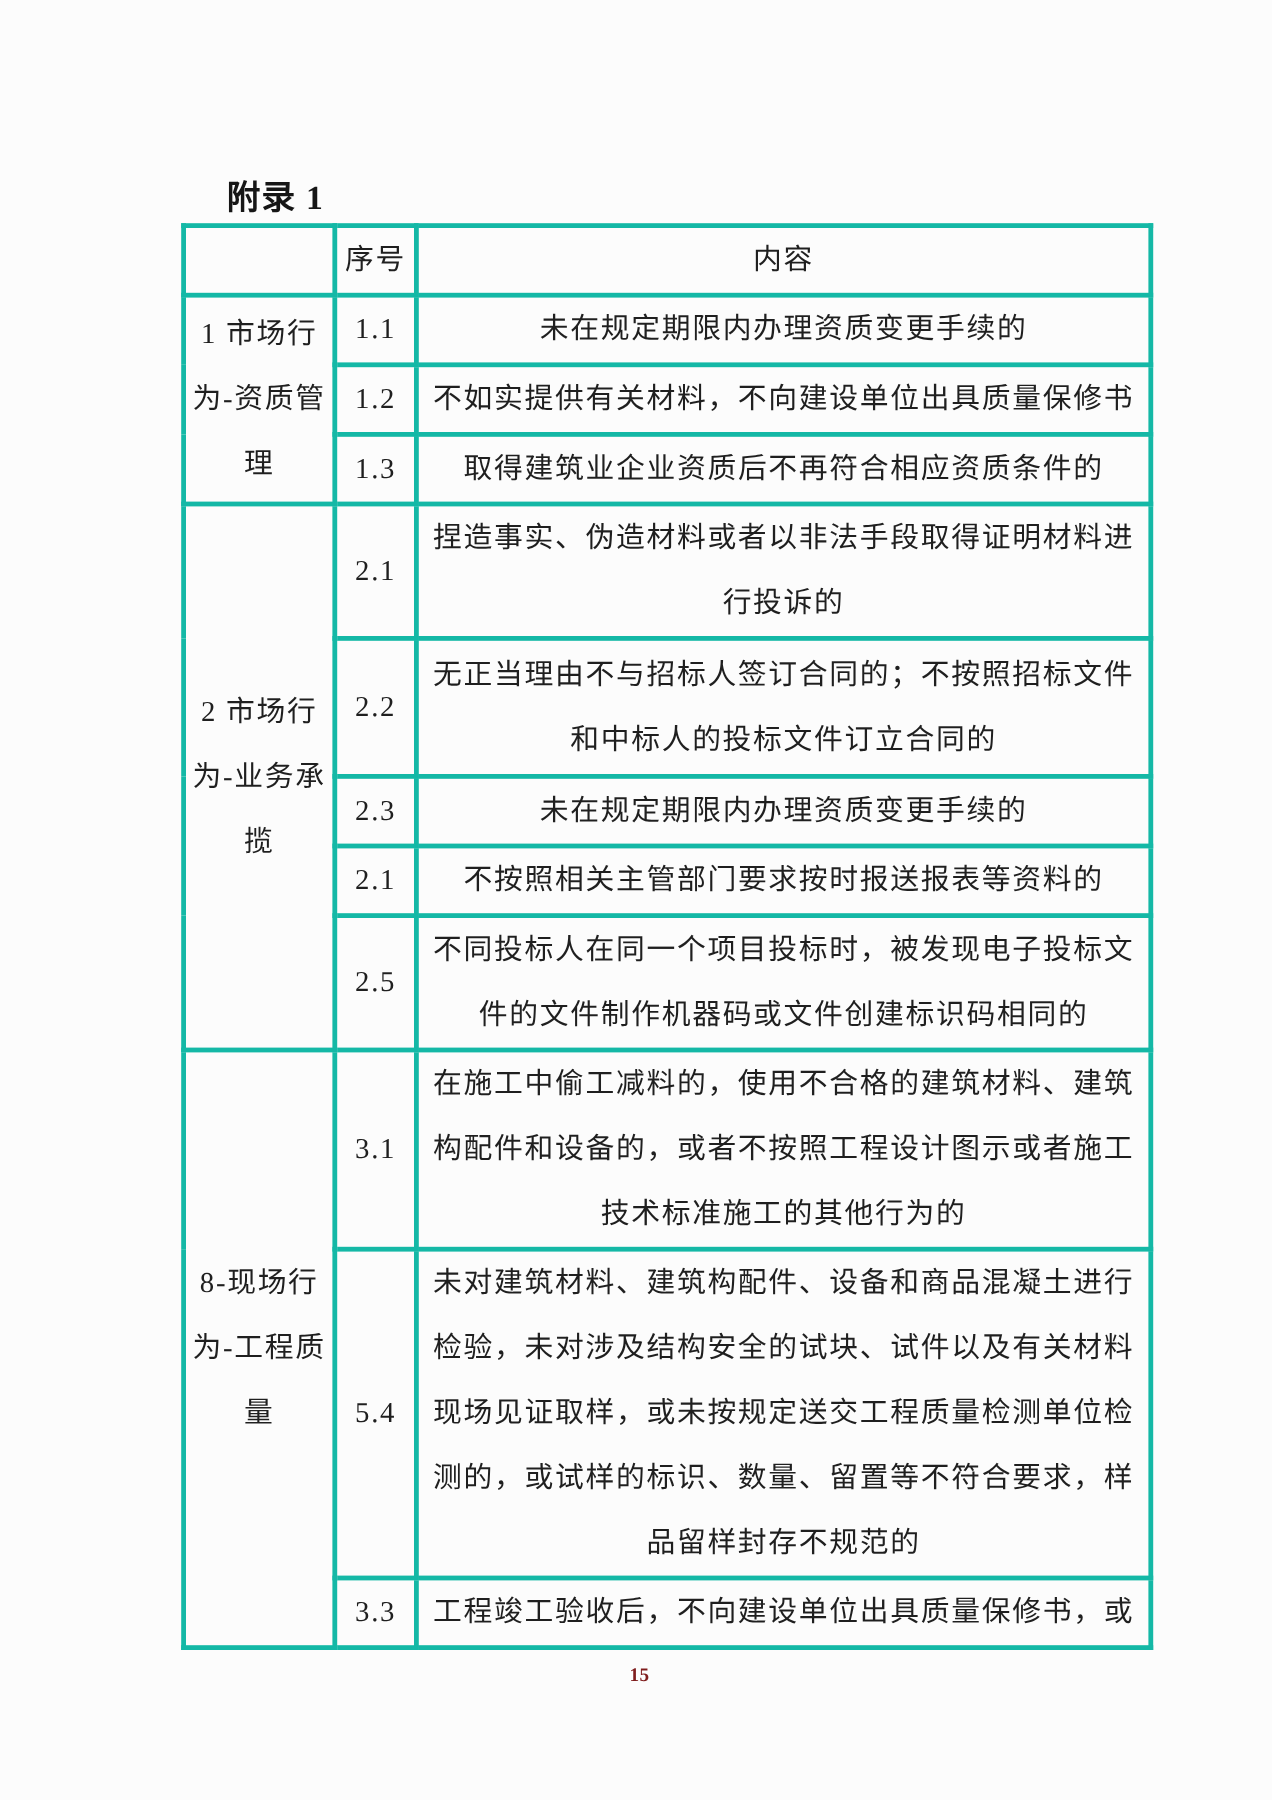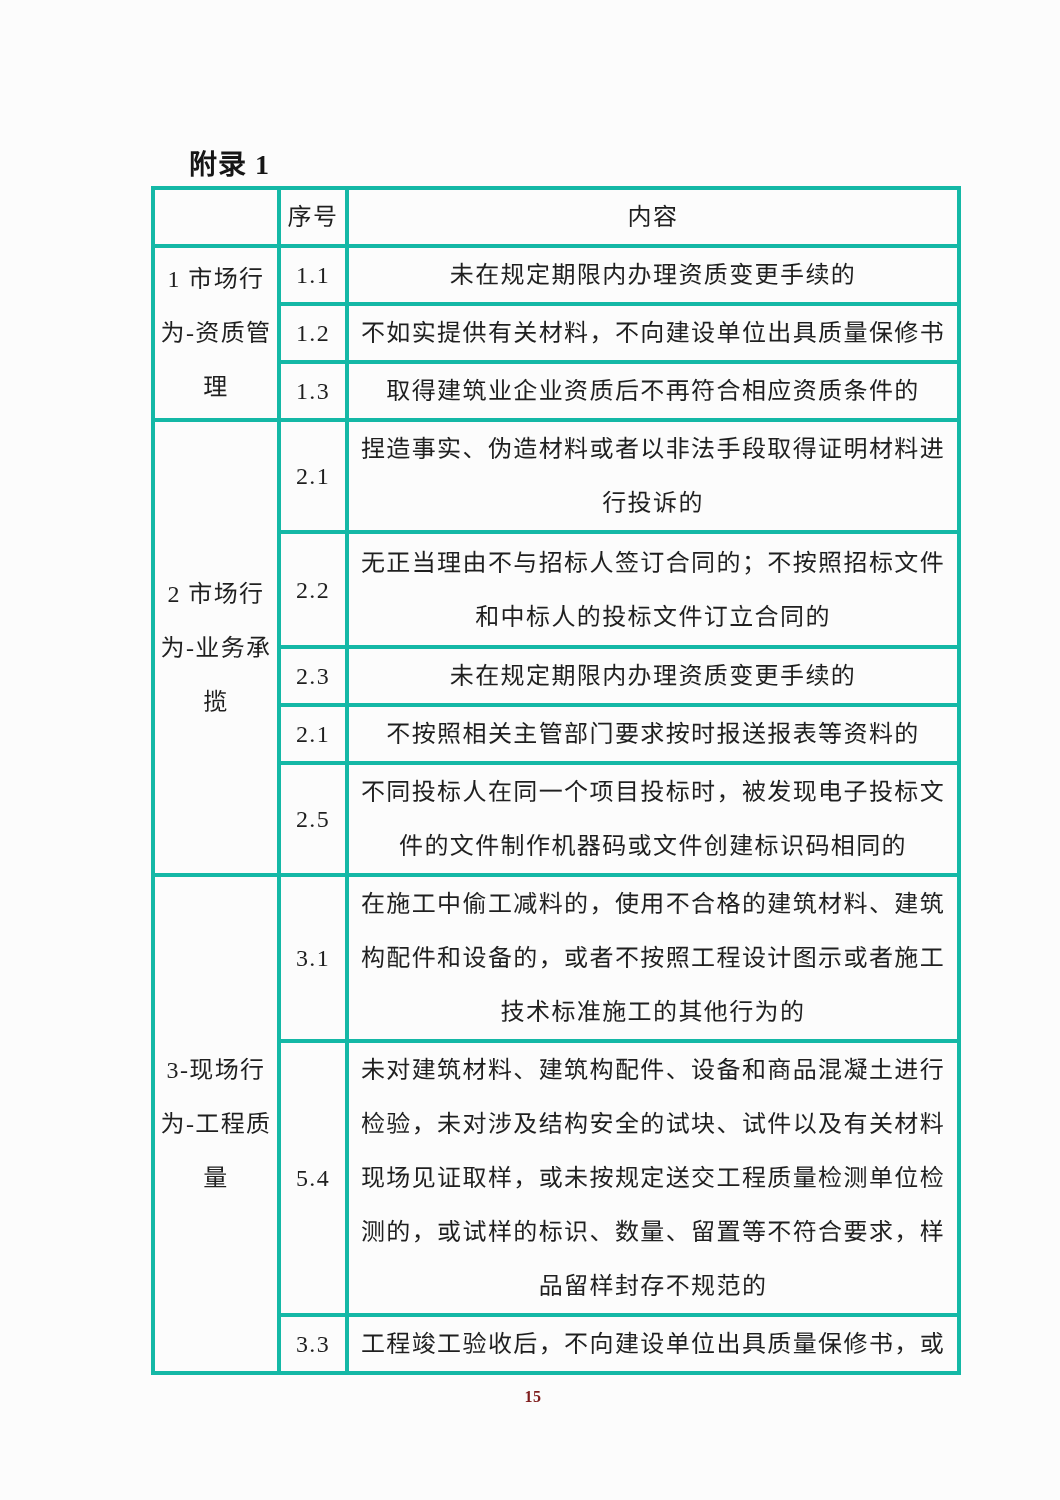--- a/index.html
+++ b/index.html
@@ -129,21 +129,21 @@
       <tr style="height:55px">
         <td class="cell-no">2.1</td>
         <td class="cell-content">不按照相关主管部门要求按时报送报表等资料的</td>
       </tr>
       <tr style="height:111px">
         <td class="cell-no">2.5</td>
         <td class="cell-content">不同投标人在同一个项目投标时，被发现电子投标文件的文件制作机器码或文件创建标识码相同的</td>
       </tr>
 
       <tr style="height:164px">
-        <td class="cell-cat" rowspan="3">3-现场行为-工程质量</td>
+        <td class="cell-cat" rowspan="3">8-现场行为-工程质量</td>
         <td class="cell-no">3.1</td>
         <td class="cell-content">在施工中偷工减料的，使用不合格的建筑材料、建筑构配件和设备的，或者不按照工程设计图示或者施工技术标准施工的其他行为的</td>
       </tr>
       <tr style="height:271px">
         <td class="cell-no">5.4</td>
         <td class="cell-content">未对建筑材料、建筑构配件、设备和商品混凝土进行检验，未对涉及结构安全的试块、试件以及有关材料现场见证取样，或未按规定送交工程质量检测单位检测的，或试样的标识、数量、留置等不符合要求，样品留样封存不规范的</td>
       </tr>
       <tr style="height:54px">
         <td class="cell-no">3.3</td>
         <td class="cell-content">工程竣工验收后，不向建设单位出具质量保修书，或</td>

